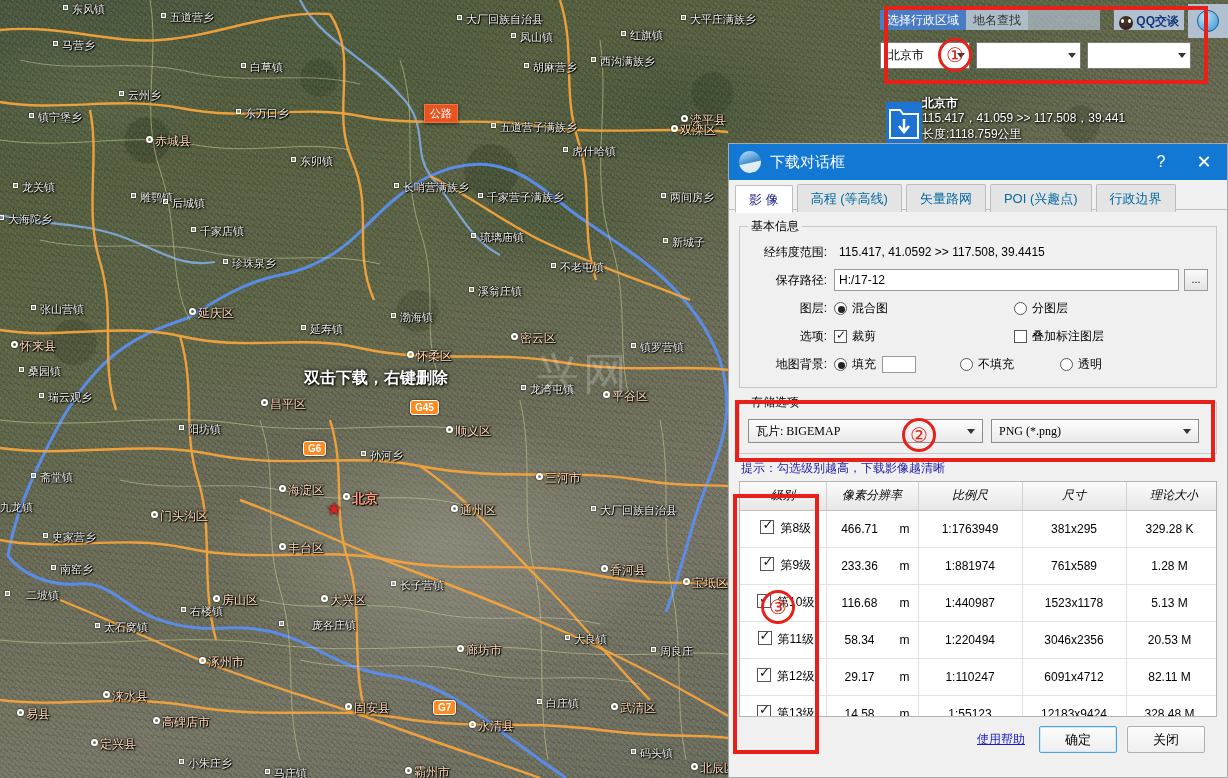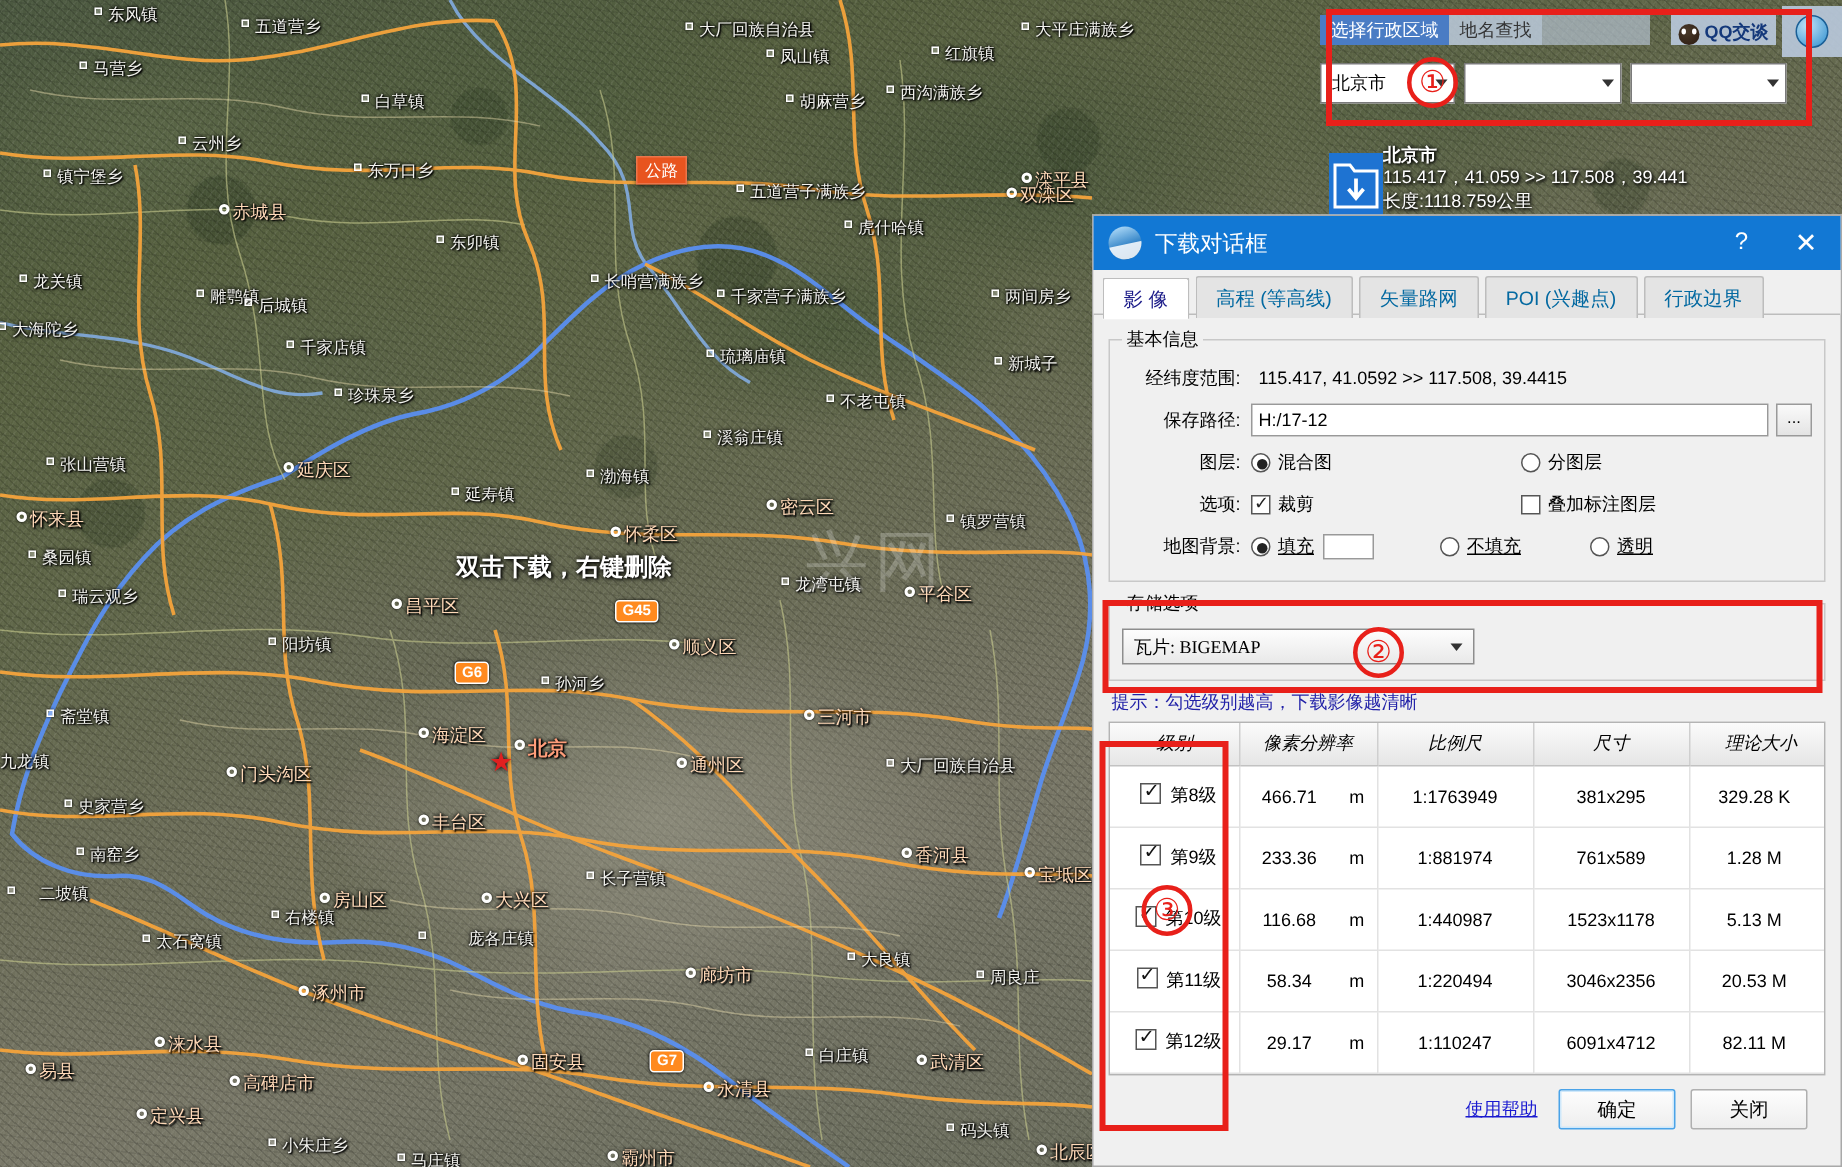--- a/index.html
+++ b/index.html
@@ -557,21 +557,21 @@
           </div>
           <div class="checkbox">
             <span class="box"></span>
             <span>叠加标注图层</span>
           </div>
         </div>
       </div>
 
       <div class="frow">
         <div class="flabel">地图背景:</div>
-        <div style="flex:1; display:flex; align-items:center;text-decoration:underline;">
+        <div style="flex:1; display:flex; align-items:center;">
           <div class="radio on">
             <span class="dot"></span>
             <span>填充</span>
           </div>
           <div class="fillswatch"></div>
           <div class="radio" style="margin-left:44px;">
             <span class="dot"></span>
             <span>不填充</span>
           </div>
           <div class="radio" style="margin-left:46px;">
@@ -580,20 +580,24 @@
           </div>
         </div>
       </div>
     </fieldset>
 
     <fieldset class="group" style="padding-bottom:10px;">
       <legend>存储选项</legend>
       <div class="selects">
         <div class="select" style="width:235px;">
           <span>瓦片: BIGEMAP</span>
+          <span class="caret"></span>
+        </div>
+        <div class="select" style="width:208px;">
+          <span>PNG (*.png)</span>
           <span class="caret"></span>
         </div>
       </div>
     </fieldset>
 
     <div class="hint">提示：勾选级别越高，下载影像越清晰</div>
 
     <div class="tablewrap">
       <table class="levels">
         <thead>
@@ -634,20 +638,27 @@
               <td>3046x2356</td>
               <td class="c-size">20.53 M</td>
             </tr>
             <tr>
               <td class="c-level"><span class="cellchk on"></span><span>第12级</span></td>
               <td class="c-res"><span>29.17</span><span class="unit">m</span></td>
               <td>1:110247</td>
               <td>6091x4712</td>
               <td class="c-size">82.11 M</td>
             </tr>
+            <tr>
+              <td class="c-level"><span class="cellchk on"></span><span>第13级</span></td>
+              <td class="c-res"><span>14.58</span><span class="unit">m</span></td>
+              <td>1:55123</td>
+              <td>12183x9424</td>
+              <td class="c-size">328.48 M</td>
+            </tr>
           </tbody>
       </table>
 
     </div>
 
     <div class="footer">
       <span class="linkhelp">使用帮助</span>
       <div class="btn primary">确定</div>
       <div class="btn">关闭</div>
     </div>

